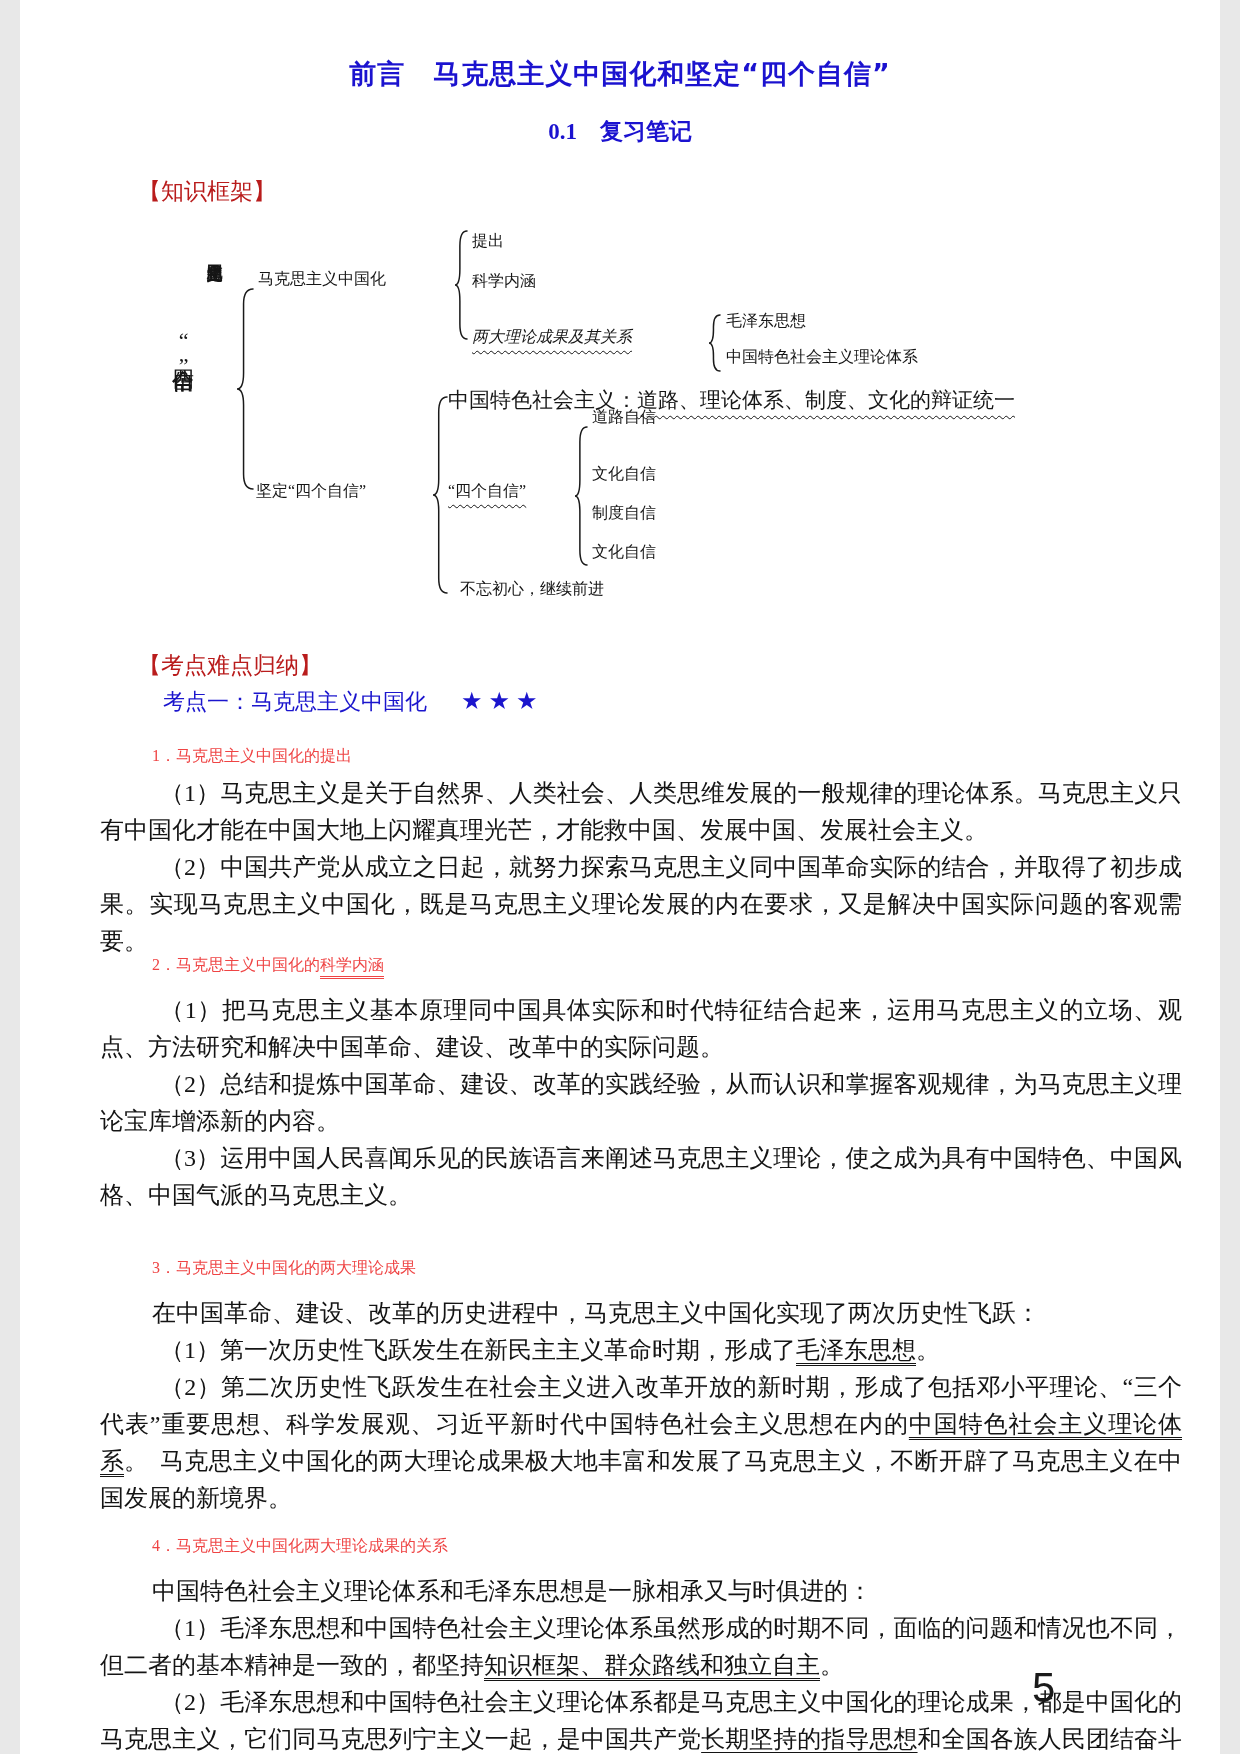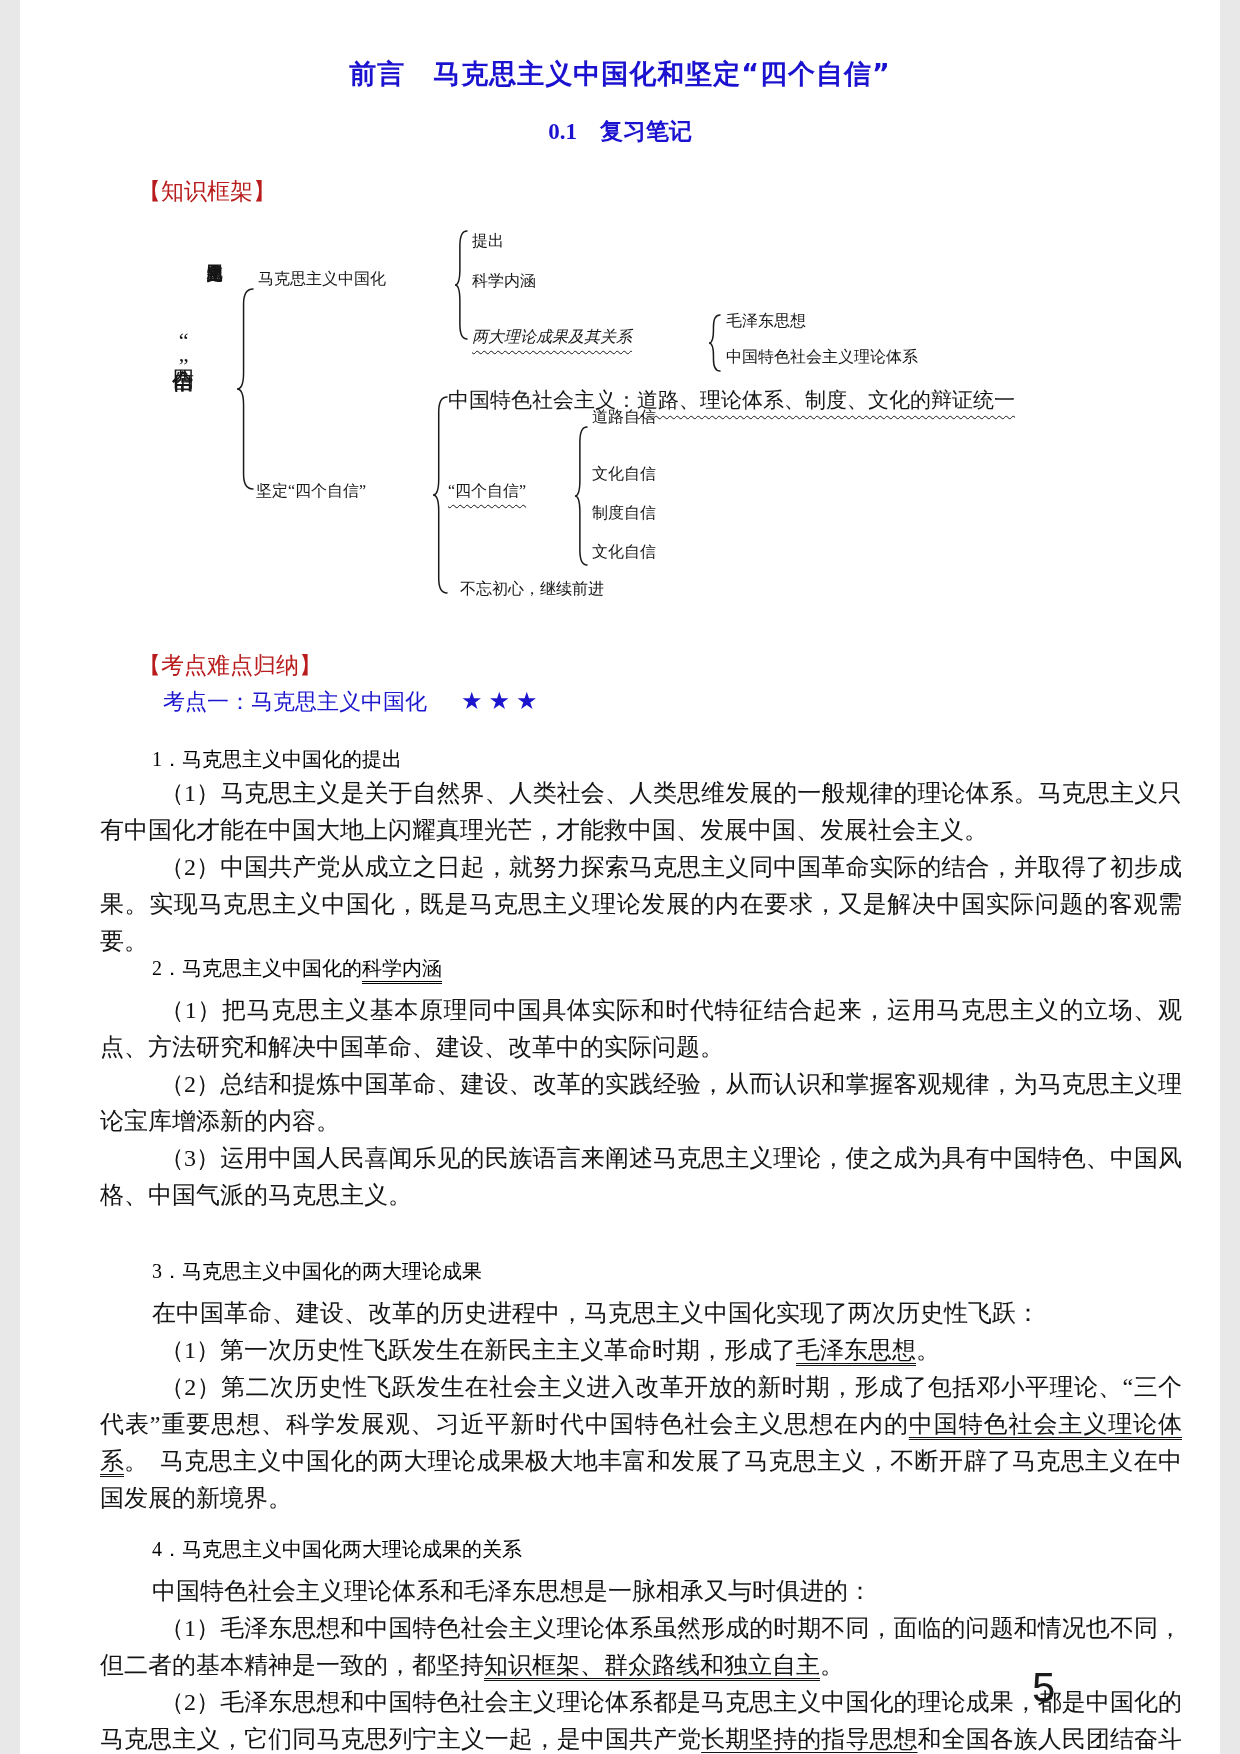--- a/index.html
+++ b/index.html
@@ -25,21 +25,21 @@
   .kaodian-line .stars { margin-left:34px; letter-spacing:6px; font-size:24px; }
   
   .dn { position:absolute; white-space:nowrap; font-size:16px; color:#161616; line-height:1.15; }
   .vtext { writing-mode:vertical-rl; text-orientation:upright; line-height:1.05; }
   .wavy {
     text-decoration-line:underline; text-decoration-style:wavy;
     text-decoration-thickness:1px; text-underline-offset:8px;
   }
   .brace { position:absolute; }
   
-  .sec-head { position:absolute; left:132px; font-size:20px; color:#000000; white-space:nowrap; }
+  .sec-head { position:absolute; left:132px; font-size:16px; color:#ef4444; white-space:nowrap; }
   .sec-head .seg-u { text-underline-offset:6px; }
   .para {
     position:absolute; left:80px; width:1082px;
     font-size:24px; line-height:37px; text-align:justify;
     word-break:break-all; text-indent:60px;
   }
   .para.p0 { text-indent:52px; }
   .seg-u {
     text-decoration-line:underline; text-decoration-style:double;
     text-decoration-thickness:1px; text-underline-offset:5px;

